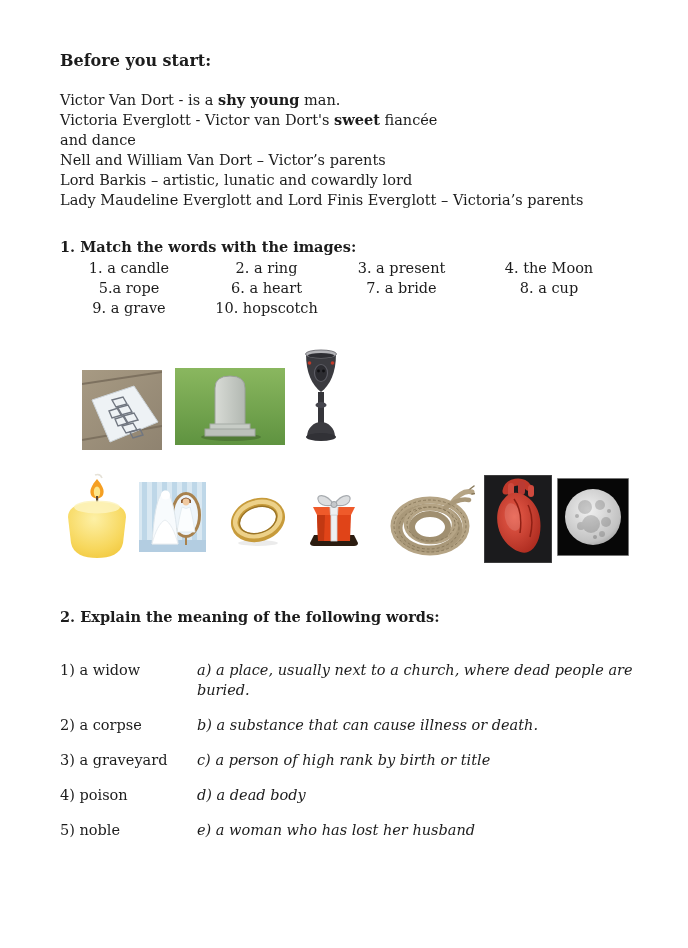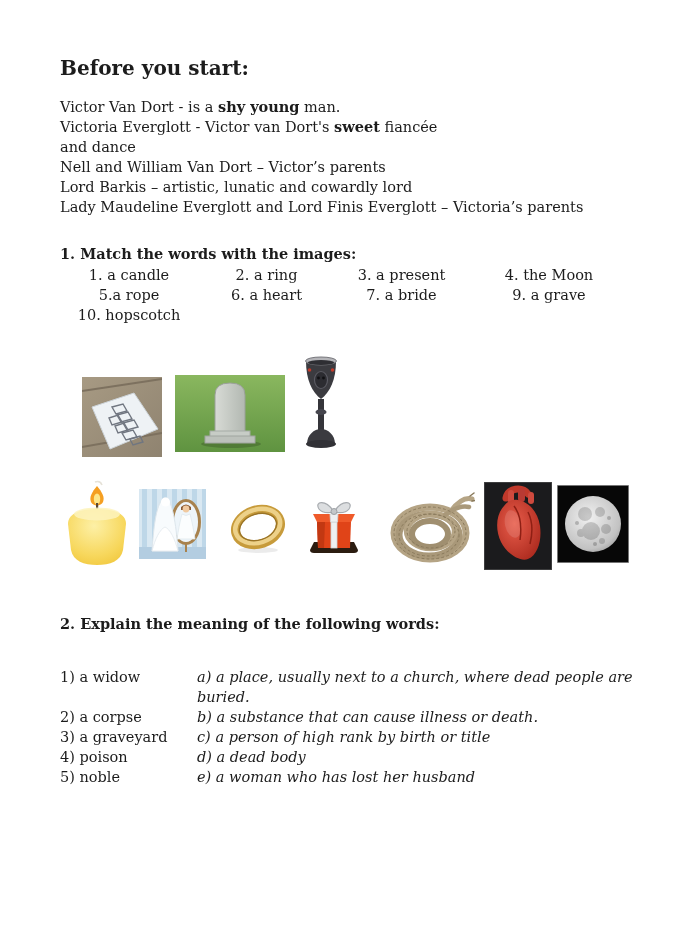--- a/index.html
+++ b/index.html
@@ -1,30 +1,30 @@
 <!DOCTYPE html>
 <html><head>
 <meta charset="utf-8">
 <style>
   html,body{margin:0;padding:0;background:#888;}
   .page{width:688px;height:948px;background:#ffffff;position:relative;overflow:hidden;margin:0 auto;}
   .content{padding:40px 58px 0 60px;color:#1c1c1c;
            font-family:"DejaVu Serif","Liberation Serif",serif;
            font-size:14.5px;line-height:20px;}
-  .h1{font-size:20px;line-height:24px;font-weight:bold;margin:16px 0 17px 0;}
+  .h1{font-size:16px;line-height:24px;font-weight:bold;margin:9px 0 17px 0;}
   .intro .line{min-height:20px;}
   b{font-weight:bold;}
   .sec-title{font-weight:bold;margin:0;}
   .sec1-title{margin-top:27px;}
   .words{display:grid;grid-template-columns:138px 137px 133px 1fr;margin-top:1px;text-align:center;}
   .words span{display:block;line-height:20px;}
   .image-band{position:relative;height:222px;margin-top:26px;}
   .img{position:absolute;}
   .sec2-title{margin-top:41px;}
-  .pairs{display:grid;grid-template-columns:137px 453px;margin-top:33px;}
+  .pairs{display:grid;grid-template-columns:137px 453px;row-gap:15px;margin-top:33px;}
   .pairs .def{max-width:440px;font-style:italic;}
   svg{display:block;}
 </style>
 </head>
 <body>
 
 <div class="page">
   <div class="content">
 
     <div class="h1">Before you start:</div>
@@ -41,20 +41,21 @@
     <div class="sec-title sec1-title">1. Match the words with the images:</div>
 
     <div class="words">
       <span>1. a candle</span>
       <span>2. a ring</span>
       <span>3. a present</span>
       <span>4. the Moon</span>
       <span>5.a rope</span>
       <span>6. a heart</span>
       <span>7. a bride</span>
+      <span>8. a cup</span>
       <span>9. a grave</span>
       <span>10. hopscotch</span>
       <span></span>
         <span></span>
     </div>
 
     <div class="image-band">
 
       <div class="img" style="left:22px;top:26px">
         <svg width="80" height="80" viewBox="0 0 80 80">

